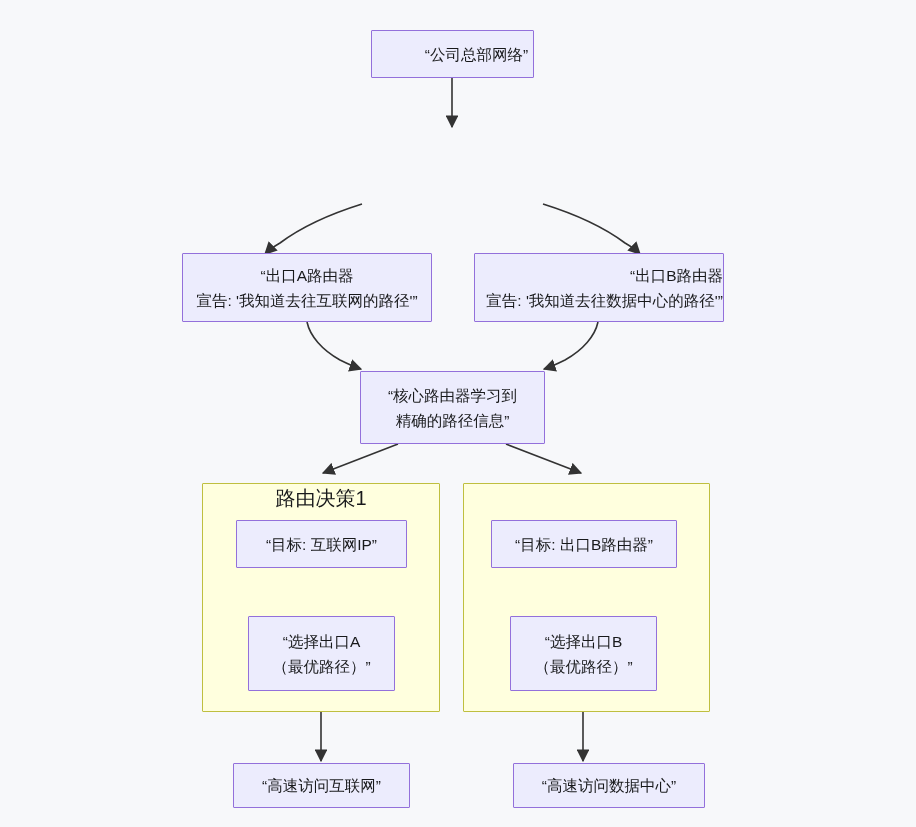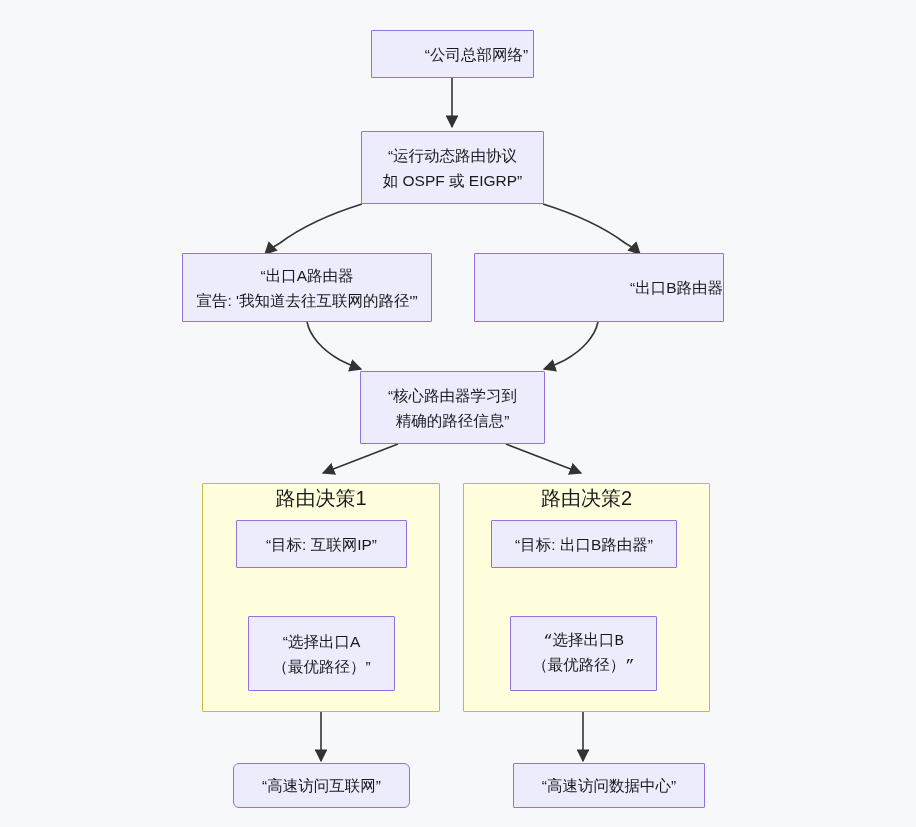--- a/index.html
+++ b/index.html
@@ -99,64 +99,60 @@
       <path d="M 321,691 L 321,761" marker-end="url(#arrow)"></path>
 
       <path d="M 583,691 L 583,761" marker-end="url(#arrow)"></path>
     </g>
   </svg>
 
   <div class="cluster" style="left:202px; top:483px; width:238px; height:229px;"></div>
   <div class="cluster-label" style="left:202px; top:488px; width:238px;">路由决策1</div>
 
   <div class="cluster" style="left:463px; top:483px; width:247px; height:229px;"></div>
-  <div class="cluster-label" style="left:463px; top:488px; width:247px;">路由决策2</div>
 
   <div class="node" style="left:371px; top:30px; width:163px; height:48px;padding-left:48px;">
     <span class="line">“公司总部网络”</span>
   </div>
 
-  <div class="node" style="left:361px; top:131px; width:183px; height:73px;">
-    <span class="line">“运行动态路由协议</span>
-    <span class="line">如 OSPF 或 EIGRP”</span>
-  </div>
 
   <div class="node" style="left:182px; top:253px; width:250px; height:69px;">
     <span class="line">“出口A路由器</span>
     <span class="line">宣告: '我知道去往互联网的路径'”</span>
   </div>
 
   <div class="node" style="left:474px; top:253px; width:250px; height:69px;align-items:flex-end;">
     <span class="line">“出口B路由器</span>
+    <span class="line">宣告: '我知道去往数据中心的路径'”</span>
   </div>
 
   <div class="node" style="left:360px; top:371px; width:185px; height:73px;">
     <span class="line">“核心路由器学习到</span>
     <span class="line">精确的路径信息”</span>
   </div>
 
   <div class="node" style="left:236px; top:520px; width:171px; height:48px;">
     <span class="line">“目标: 互联网IP”</span>
   </div>
 
   <div class="node" style="left:491px; top:520px; width:186px; height:48px;">
     <span class="line">“目标: 出口B路由器”</span>
   </div>
 
   <div class="node" style="left:248px; top:616px; width:147px; height:75px;">
     <span class="line">“选择出口A</span>
     <span class="line">（最优路径）”</span>
   </div>
 
-  <div class="node" style="left:510px; top:616px; width:147px; height:75px;font-family:Liberation Mono, monospace;">
+  <div class="node" style="left:510px; top:616px; width:147px; height:75px;">
     <span class="line">“选择出口B</span>
     <span class="line">（最优路径）”</span>
   </div>
 
-  <div class="node" style="left:233px; top:763px; width:177px; height:45px;border-radius:6px;">
+  <div class="node" style="left:233px; top:763px; width:177px; height:45px;">
     <span class="line">“高速访问互联网”</span>
   </div>
 
   <div class="node" style="left:487px; top:763px; width:192px; height:45px;margin-left:26px;">
     <span class="line">“高速访问数据中心”</span>
   </div>
 
 </div>
 
 </body></html>

